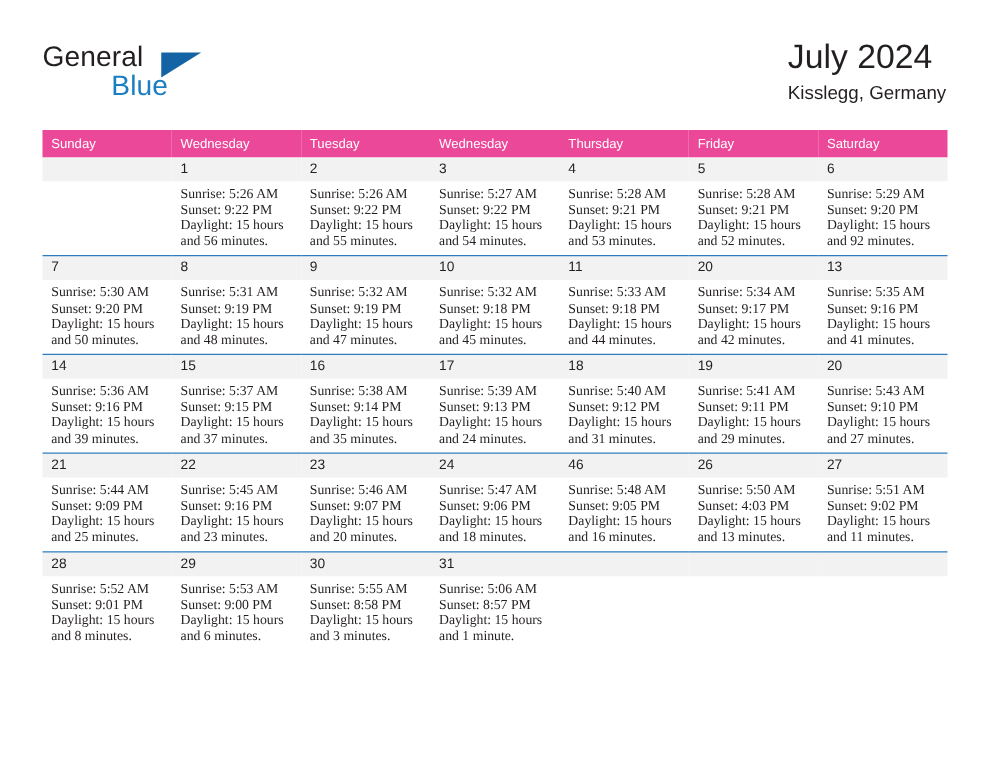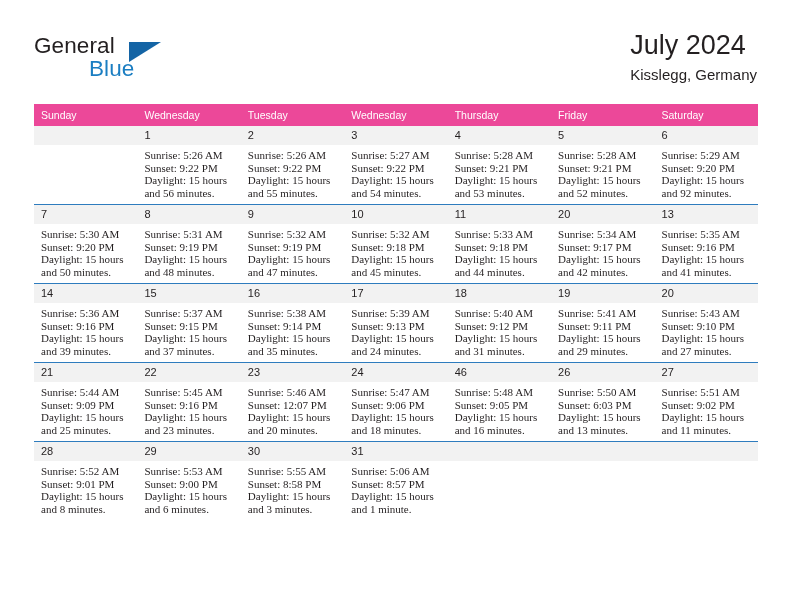--- a/index.html
+++ b/index.html
@@ -372,21 +372,21 @@
               <div>Sunrise: 5:45 AM</div>
               <div>Sunset: 9:16 PM</div>
               <div>Daylight: 15 hours</div>
               <div>and 23 minutes.</div>
             </div>
           </td>
           <td>
             <div class="daynum">23</div>
             <div class="info">
               <div>Sunrise: 5:46 AM</div>
-              <div>Sunset: 12:07 PM</div>
+              <div>Sunset: 9:07 PM</div>
               <div>Daylight: 15 hours</div>
               <div>and 20 minutes.</div>
             </div>
           </td>
           <td>
             <div class="daynum">24</div>
             <div class="info">
               <div>Sunrise: 5:47 AM</div>
               <div>Sunset: 9:06 PM</div>
               <div>Daylight: 15 hours</div>
@@ -399,21 +399,21 @@
               <div>Sunrise: 5:48 AM</div>
               <div>Sunset: 9:05 PM</div>
               <div>Daylight: 15 hours</div>
               <div>and 16 minutes.</div>
             </div>
           </td>
           <td>
             <div class="daynum">26</div>
             <div class="info">
               <div>Sunrise: 5:50 AM</div>
-              <div>Sunset: 6:03 PM</div>
+              <div>Sunset: 4:03 PM</div>
               <div>Daylight: 15 hours</div>
               <div>and 13 minutes.</div>
             </div>
           </td>
           <td>
             <div class="daynum">27</div>
             <div class="info">
               <div>Sunrise: 5:51 AM</div>
               <div>Sunset: 9:02 PM</div>
               <div>Daylight: 15 hours</div>

